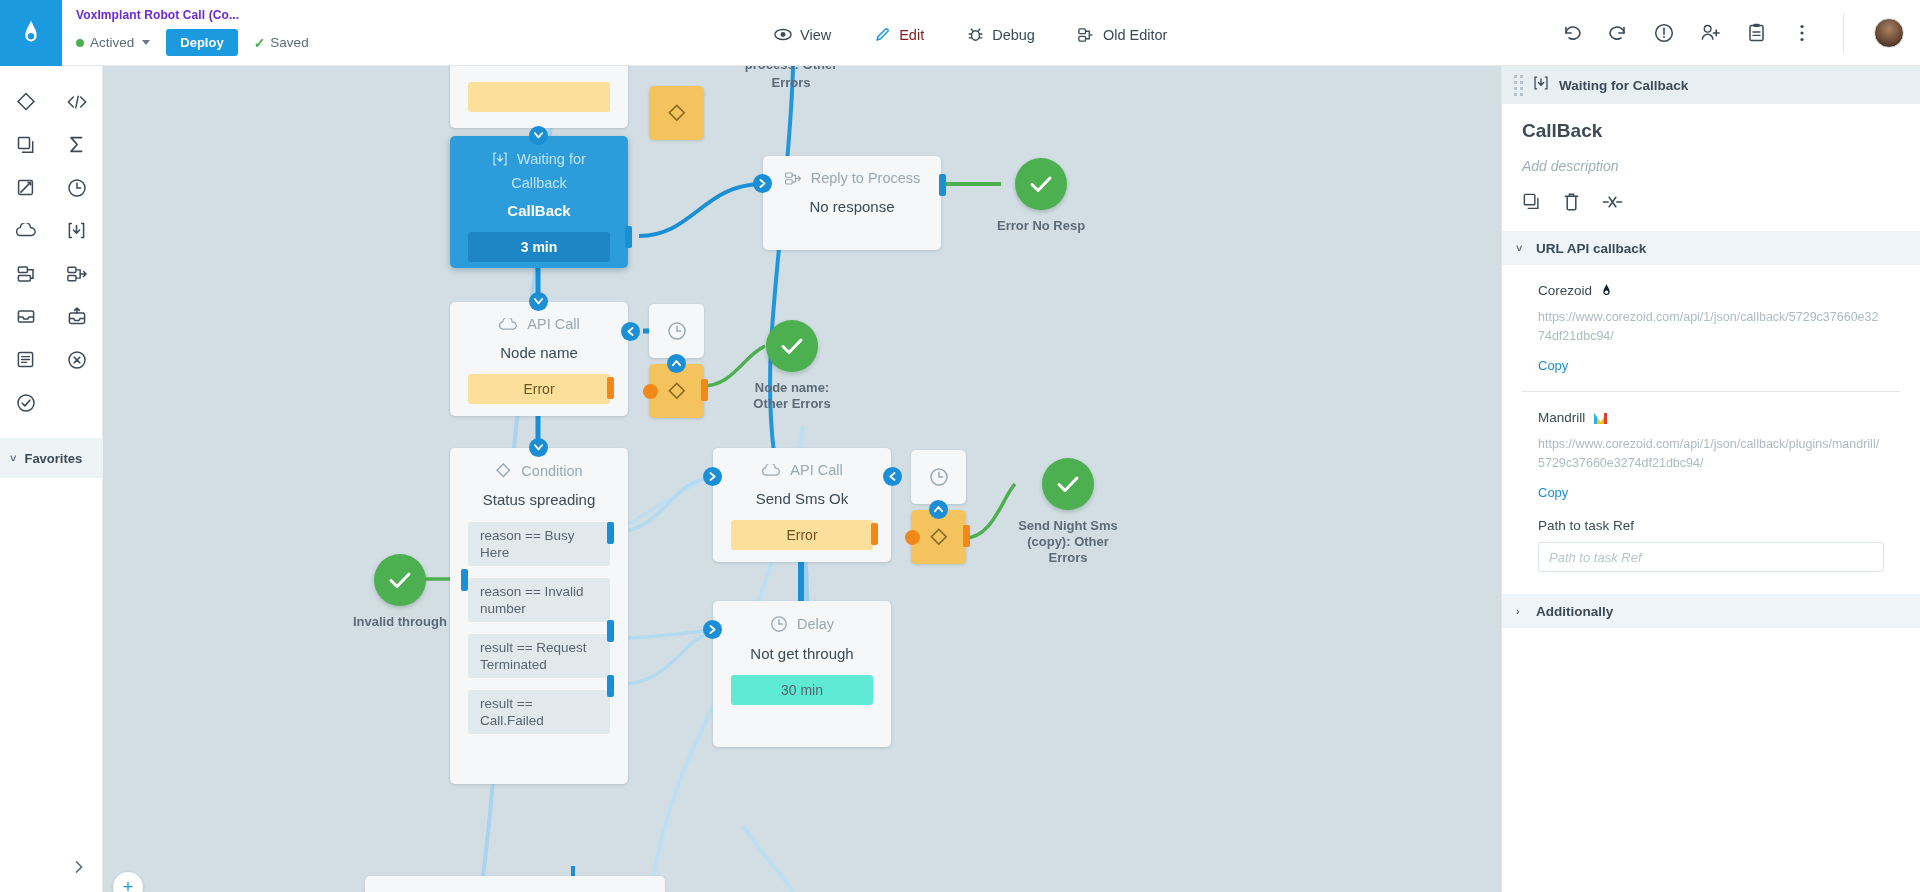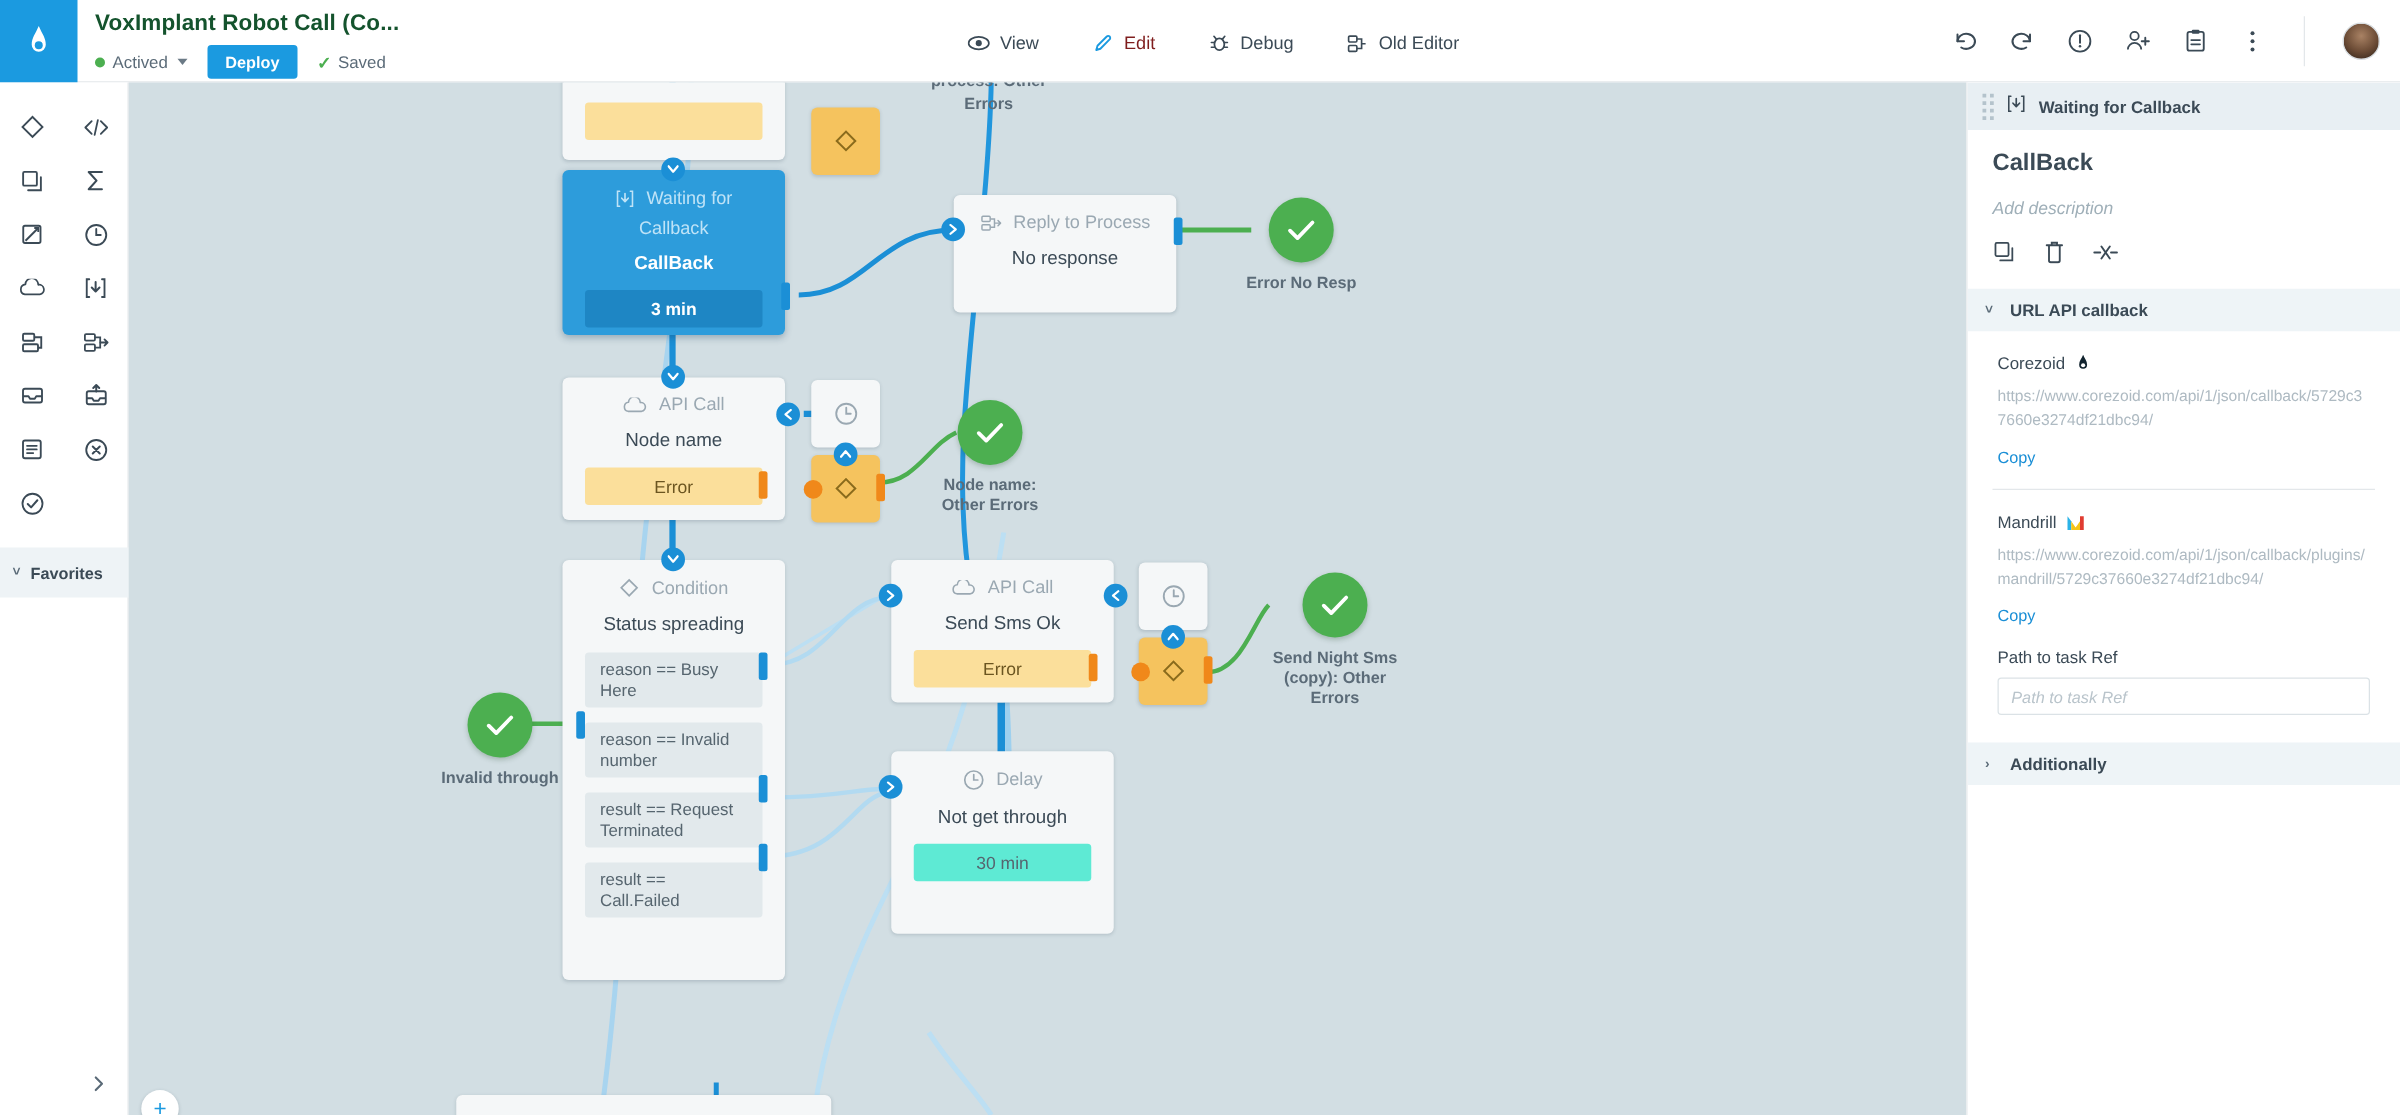--- a/index.html
+++ b/index.html
@@ -15,21 +15,21 @@
     position: absolute; top: 0; left: 0; width: 1920px; height: 66px;
     background: #fff; border-bottom: 1px solid #e3e7ea; display: flex; align-items: stretch;
   }
   .logo-box {
     width: 62px; height: 66px; background: #1b9ae0;
     display: flex; align-items: center; justify-content: center; flex: none;
   }
   .logo-mark { width: 30px; height: 30px; }
   .title-block { padding: 8px 0 0 14px; flex: none; width: 710px; }
   .app-title {
-    font-size: 18px; font-weight: bold; color: #14532d; letter-spacing: .1px;
+    font-size: 12px; font-weight: bold; color: #6d28d9; letter-spacing: .1px;
     white-space: nowrap;
   }
   .title-sub { display: flex; align-items: center; gap: 16px; margin-top: 7px; }
   .status-pill { display: flex; align-items: center; gap: 6px; font-size: 13.5px; color: #5b6b78; cursor: pointer; }
   .dot-green { width: 8px; height: 8px; border-radius: 50%; background: #4caf50; display: inline-block; }
   .caret-d { width: 0; height: 0; border-left: 4.5px solid transparent; border-right: 4.5px solid transparent;
              border-top: 5px solid #6b7a86; display: inline-block; margin-left: 2px; }
   .deploy-btn {
     background: #1b9ae0; color: #fff; font-size: 13px; font-weight: bold;
     padding: 6px 14px; border: none; border-radius: 3px; cursor: pointer;
@@ -152,41 +152,41 @@
   
   .zoom-ctrls { position: absolute; left: 10px; bottom: 20px; }
   .zbtn {
     width: 30px; height: 30px; border-radius: 50%; background: #fff; color: #1b9ae0;
     display: flex; align-items: center; justify-content: center; cursor: pointer;
     box-shadow: 0 1px 3px rgba(40,60,75,.25); font-size: 18px; position: absolute;
   }
 
   
   .rpanel {
-    position: absolute; top: 66px; right: 0; width: 347px; height: 826px;
+    position: absolute; top: 66px; right: 0; width: 419px; height: 826px;
     background: #fff; border-left: 1px solid #e3e7ea; overflow: hidden;
   }
   .rp-header {
     height: 38px; background: #e8eff3; display: flex; align-items: center; gap: 10px; padding: 0 12px;
   }
   .grip { display: grid; grid-template-columns: 3px 3px; gap: 3px; }
   .grip i { width: 3px; height: 3px; background: #b4c3cc; display: block; }
   .rp-header-txt { font-size: 13.5px; font-weight: bold; color: #3b4a56; }
   .rp-body { padding: 16px 20px 0; }
   .rp-title { font-size: 19px; font-weight: bold; color: #3b4a56; }
   .rp-desc { margin-top: 16px; font-size: 14px; color: #9fafb8; font-style: italic; cursor: text; }
   .rp-tools { display: flex; gap: 22px; margin-top: 18px; color: #3b4a56; }
   .rp-tools span { cursor: pointer; display: flex; align-items: center; }
   .rp-section {
     height: 34px; background: #eef4f7; display: flex; align-items: center; gap: 10px;
     padding: 0 14px; font-size: 13.5px; font-weight: bold; color: #3b4a56; cursor: pointer;
     margin-top: 20px;
   }
   .sec-caret { font-size: 11px; color: #5b6b78; width: 10px; }
-  .rp-field { padding: 0 24px; }
+  .rp-field { padding: 0 36px; }
   .fld-label { display: flex; align-items: center; gap: 8px; font-size: 13.5px; color: #3b4a56; margin-top: 18px; }
   .fld-url { margin-top: 10px; font-size: 12.5px; color: #aebac2; line-height: 19px; word-break: break-all; }
   .fld-copy { margin-top: 12px; font-size: 13px; color: #1b8fd6; cursor: pointer; }
   .rp-hr { height: 1px; background: #e3e7ea; margin: 18px 20px 0; }
   .fld-plain { font-size: 13.5px; color: #3b4a56; margin-top: 18px; }
   .fld-input {
     margin-top: 9px; width: 100%; height: 30px; border: 1px solid #dbe2e6; border-radius: 3px;
     padding: 0 10px; font-size: 13px; font-family: "Liberation Sans", sans-serif;
     color: #3b4a56; font-style: italic;
   }

